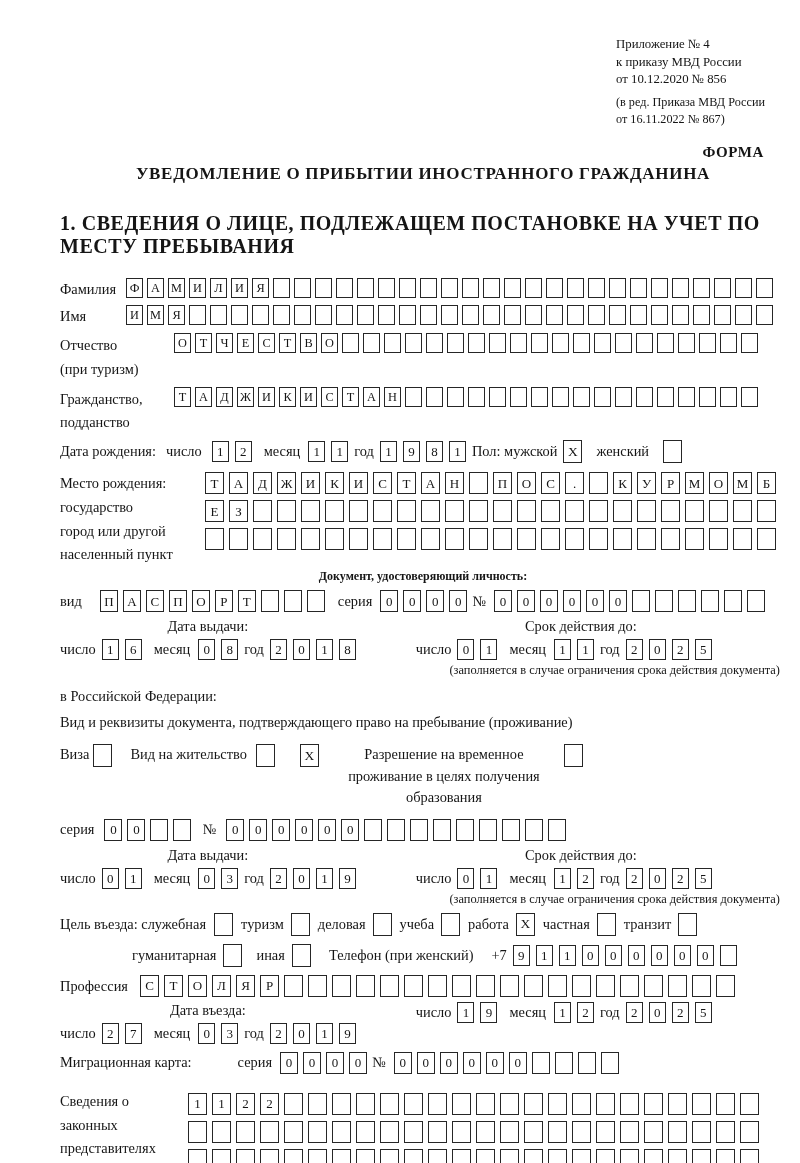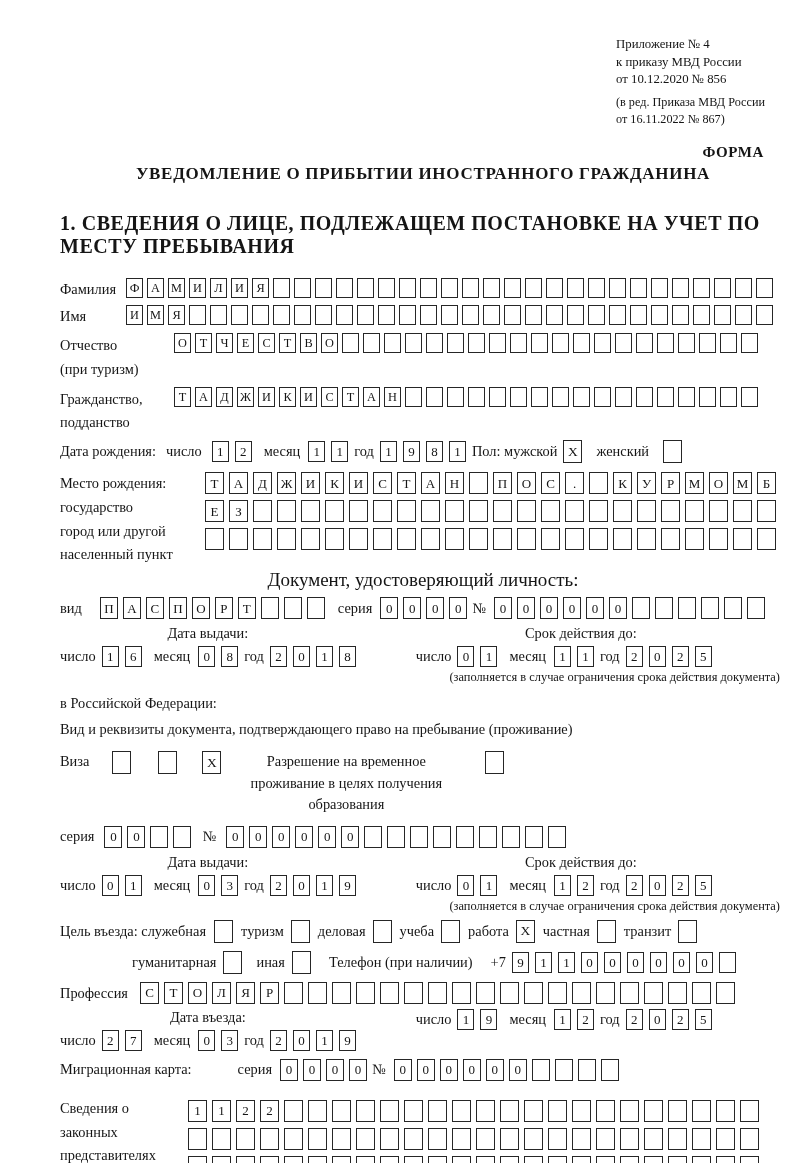--- a/index.html
+++ b/index.html
@@ -46,24 +46,24 @@
   .stack > div { line-height: 1.65; }
   .rowgap { margin-bottom: 6px; }
   
   .dates-block { display: flex; margin-top: 4px; margin-bottom: 2px; }
   .dcol { width: 49%; }
   .dcol.right { width: 51%; }
   .dhead { text-align: center; margin-bottom: 4px; padding-right: 60px; }
   .dcol.right .dhead { padding-right: 40px; }
   .dline { display: flex; align-items: center; }
   .dfoot { font-size: 12.4px; text-align: right; margin-top: 3px; padding-right: 6px; }
-  .center-b { text-align: center; font-weight: normal; font-size: 19px; margin: 2px 0 6px 0; }
+  .center-b { text-align: center; font-weight: bold; font-size: 12px; margin: 2px 0 6px 0; }
   
   .permits { display: flex; align-items: flex-start; margin: 8px 0 10px 0; }
-  .permit-opt { display: flex; align-items: flex-start; gap: 19px; }
+  .permit-opt { display: flex; align-items: flex-start; }
   .permit-opt .txt { line-height: 1.5; }
   .permit-opt .txt.c { text-align: center; }
   .permit-opt .cbx { margin-left: 9px; margin-top: 0px; }
   .w205 { max-width: 206px; } .w225 { max-width: 222px; }
   
   .mlabel { flex: 0 0 145px; line-height: 1.82; }
   .rlabel { flex: 0 0 128px; line-height: 1.82; }
   .cellrows .cells { margin-bottom: 6px; }
   .opt { display: inline-flex; align-items: center; }
   .opt .cbx { margin-left: 7px; }
@@ -446,20 +446,21 @@
       <div>в Российской Федерации:</div>
       <div>Вид и реквизиты документа, подтверждающего право на пребывание (проживание)</div>
     </div>
 
     <div class="permits">
       <span class="permit-opt">
         <span class="txt">Виза</span>
         <span class="cbx" style="margin-left:4px"></span>
       </span>
       <span class="permit-opt" style="margin-left:18px">
+        <span class="txt">Вид на жительство</span>
         <span class="cbx"></span>
       </span>
       <span class="permit-opt" style="margin-left:16px">
         <span class="cbx">X</span>
       </span>
       <span class="permit-opt" style="margin-left:14px">
         <span class="txt c w225">Разрешение на временное проживание в целях получения образования</span>
         <span class="cbx"></span>
       </span>
     </div>
@@ -571,21 +572,21 @@
 
     <div class="inline-row" style="margin-left:72px; margin-bottom:8px">
       <span class="opt">
         <span>гуманитарная</span>
         <span class="cbx ml10"></span>
       </span>
       <span class="opt ml14">
         <span>иная</span>
         <span class="cbx ml10"></span>
       </span>
-      <span class="ml18">Телефон (при наличии)</span>
+      <span class="ml18">Телефон (при женский)</span>
       <span class="ml18">+7</span>
       <span class="cells date ml6">
           <span class="cell">9</span>
           <span class="cell">1</span>
           <span class="cell">1</span>
           <span class="cell">0</span>
           <span class="cell">0</span>
           <span class="cell">0</span>
           <span class="cell">0</span>
           <span class="cell">0</span>

